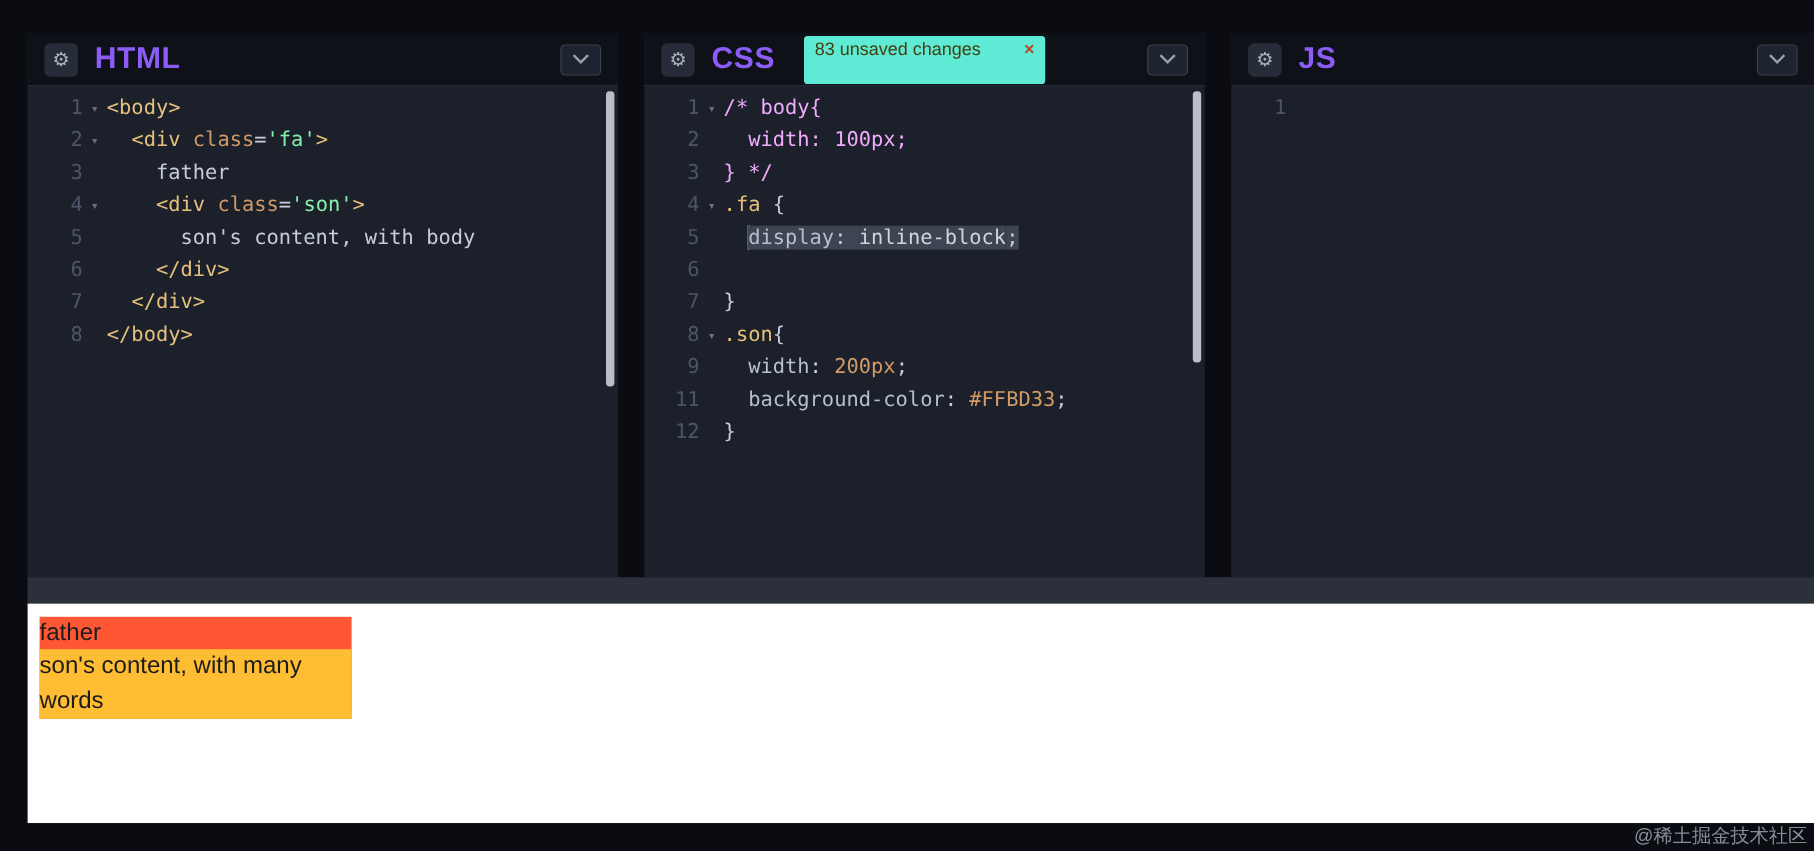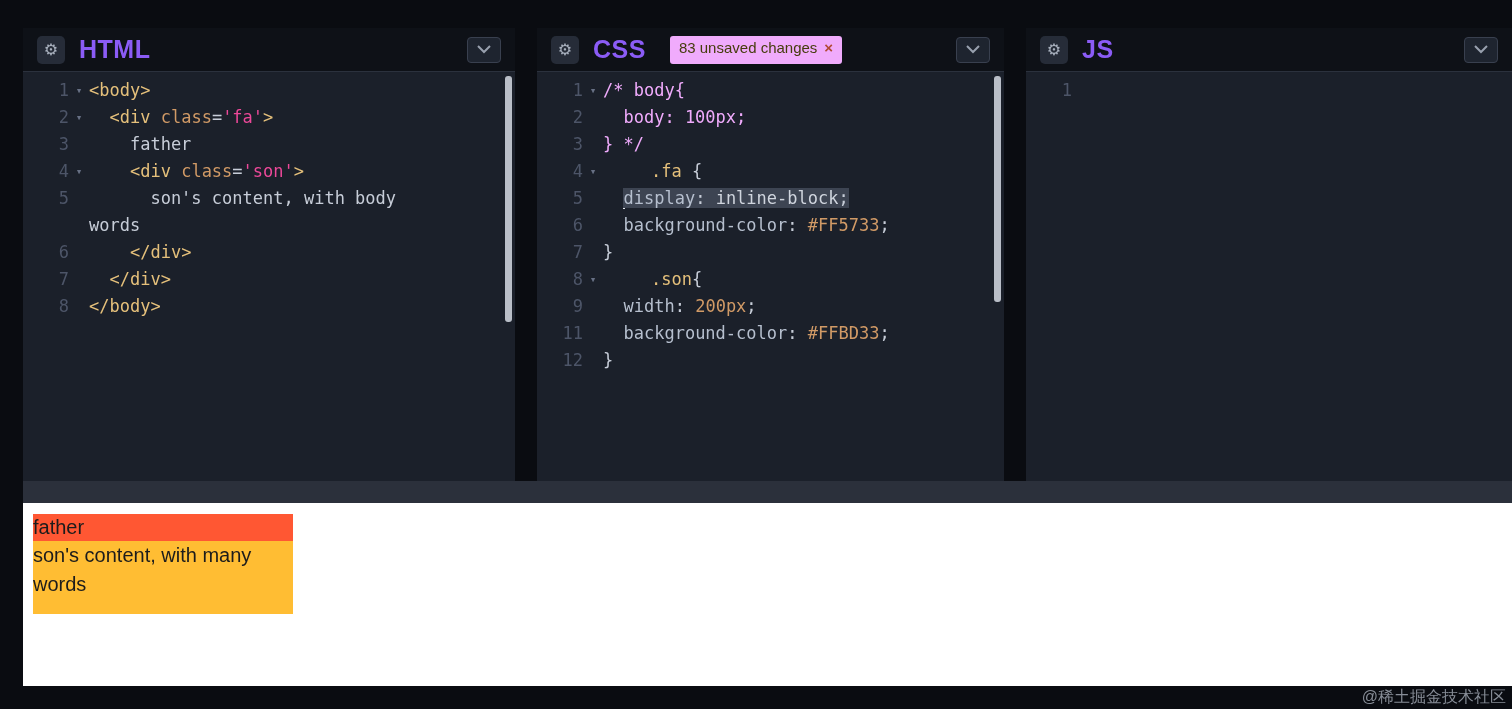--- a/index.html
+++ b/index.html
@@ -20,61 +20,61 @@
     margin-left:14px;width:28px;height:28px;border:none;border-radius:5px;
     background:#262c38;color:#a8b0bd;display:flex;align-items:center;justify-content:center;
     cursor:pointer;padding:0;flex:none;
   }
   .gear-glyph{font-size:16px;line-height:1;font-family:"DejaVu Sans",sans-serif;}
   .panel-title{
     margin:0 0 0 14px;font-size:25px;font-weight:700;color:#8b5cf6;letter-spacing:.5px;
     font-family:"Liberation Sans",sans-serif;
   }
   .badge{
-    margin-left:24px;background:#f0abfc;border-radius:3px;padding:3px 9px 8px 9px;
-    font-size:15px;color:#463c0d;display:flex;align-items:center;white-space:nowrap;
+    margin-left:24px;background:#5eead4;border-radius:3px;padding:3px 9px 20px 9px;
+    font-size:15px;color:#463c0d;display:flex;align-items:center;white-space:nowrap;gap:29px;
   }
   .badge-close{margin-left:7px;color:#b14a33;font-weight:700;cursor:pointer;font-size:15px;}
   .header-spacer{flex:1;}
   .chev-btn{
     margin-right:14px;width:34px;height:26px;border-radius:4px;border:1px solid #39404f;
     background:#1e242f;display:flex;align-items:center;justify-content:center;cursor:pointer;flex:none;
   }
   
   .editor-body{
     position:relative;height:408px;padding-top:5px;box-sizing:border-box;
     font-family:"DejaVu Sans Mono","Liberation Mono",monospace;font-size:17px;
   }
   .line{display:flex;height:27px;line-height:27px;}
   .gutter{width:46px;flex:none;text-align:right;color:#4d5568;user-select:none;}
   .fold{width:20px;flex:none;text-align:center;font-size:11px;color:#677084;line-height:27px;}
   .code{white-space:pre;color:#c7cdd8;}
   .tk-plain{color:#c7cdd8;}
   .tk-punc{color:#c7cdd8;}
   .tk-tag{color:#e5c07b;}
   .tk-attr{color:#d19a66;}
-  .tk-str{color:#ec4899;}
+  .tk-str{color:#86efac;}
   .tk-comment{color:#f0abfc;}
-  .tk-selector{color:#e5c07b;margin-left:48px;}
+  .tk-selector{color:#e5c07b;}
   .tk-prop{color:#b6bfce;}
   .tk-val{color:#d0d5de;}
   .tk-num{color:#d19a66;}
   .hl{background:#3d4452;}
   .cursor{display:inline-block;width:2px;height:20px;background:#e6e9ee;vertical-align:middle;margin-right:-2px;}
   .scroll-thumb{position:absolute;right:3px;width:7px;border-radius:3px;background:#b9bec7;}
   .thumb-html{top:4px;height:246px;}
   .thumb-css{top:4px;height:226px;}
   
   .h-divider{position:absolute;left:23px;right:0;top:481px;height:22px;background:#2b303b;cursor:row-resize;}
   .preview{
     position:absolute;left:23px;right:0;top:503px;height:183px;background:#ffffff;
     padding:11px 0 0 10px;box-sizing:border-box;
   }
   .fa-box{display:inline-block;color:#1c1c1c;font-size:20px;line-height:27px;}
-  .son-box{width:260px;height:73px;line-height:29px;}
+  .son-box{width:260px;height:58px;line-height:29px;}
   .bottom-bar{position:absolute;left:0;right:0;top:686px;height:33px;background:#0a0c11;}
   .watermark{position:absolute;right:6px;top:1px;color:#878d97;font-size:16px;}
 </style>
 </head>
 <body>
 
 <section class="panel panel-html">
   <header class="panel-header">
     <button class="gear-btn">
       <span class="gear-glyph">⚙</span>
@@ -106,25 +106,20 @@
         </div>
         <div class="line">
           <span class="gutter">4</span>
           <span class="fold">▾</span>
           <span class="code"><span class="tk-plain">    </span><span class="tk-tag">&lt;div</span><span class="tk-plain"> </span><span class="tk-attr">class</span><span class="tk-punc">=</span><span class="tk-str">'son'</span><span class="tk-tag">&gt;</span></span>
         </div>
         <div class="line">
           <span class="gutter">5</span>
           <span class="fold"></span>
           <span class="code"><span class="tk-plain">      son's content, with body</span></span>
-        </div>
-        <div class="line">
-          <span class="gutter"></span>
-          <span class="fold"></span>
-          <span class="code"><span class="tk-plain">words</span></span>
         </div>
         <div class="line">
           <span class="gutter">6</span>
           <span class="fold"></span>
           <span class="code"><span class="tk-plain">    </span><span class="tk-tag">&lt;/div&gt;</span></span>
         </div>
         <div class="line">
           <span class="gutter">7</span>
           <span class="fold"></span>
           <span class="code"><span class="tk-plain">  </span><span class="tk-tag">&lt;/div&gt;</span></span>
@@ -159,41 +154,40 @@
   <div class="editor-body">
     <div class="lines">
         <div class="line">
           <span class="gutter">1</span>
           <span class="fold">▾</span>
           <span class="code"><span class="tk-comment">/* body{</span></span>
         </div>
         <div class="line">
           <span class="gutter">2</span>
           <span class="fold"></span>
-          <span class="code"><span class="tk-comment">  body: 100px;</span></span>
+          <span class="code"><span class="tk-comment">  width: 100px;</span></span>
         </div>
         <div class="line">
           <span class="gutter">3</span>
           <span class="fold"></span>
           <span class="code"><span class="tk-comment">} */</span></span>
         </div>
         <div class="line">
           <span class="gutter">4</span>
           <span class="fold">▾</span>
           <span class="code"><span class="tk-selector">.fa</span><span class="tk-plain"> {</span></span>
         </div>
         <div class="line">
           <span class="gutter">5</span>
           <span class="fold"></span>
           <span class="code"><span class="tk-plain">  </span><span class="cursor"></span><span class="tk-prop hl">display</span><span class="tk-punc hl">:</span><span class="tk-plain hl"> </span><span class="tk-val hl">inline-block</span><span class="tk-punc hl">;</span></span>
         </div>
         <div class="line">
           <span class="gutter">6</span>
           <span class="fold"></span>
-          <span class="code"><span class="tk-plain">  </span><span class="tk-prop">background-color</span><span class="tk-punc">:</span><span class="tk-plain"> </span><span class="tk-num">#FF5733</span><span class="tk-punc">;</span></span>
         </div>
         <div class="line">
           <span class="gutter">7</span>
           <span class="fold"></span>
           <span class="code"><span class="tk-plain">}</span></span>
         </div>
         <div class="line">
           <span class="gutter">8</span>
           <span class="fold">▾</span>
           <span class="code"><span class="tk-selector">.son</span><span class="tk-plain">{</span></span>

